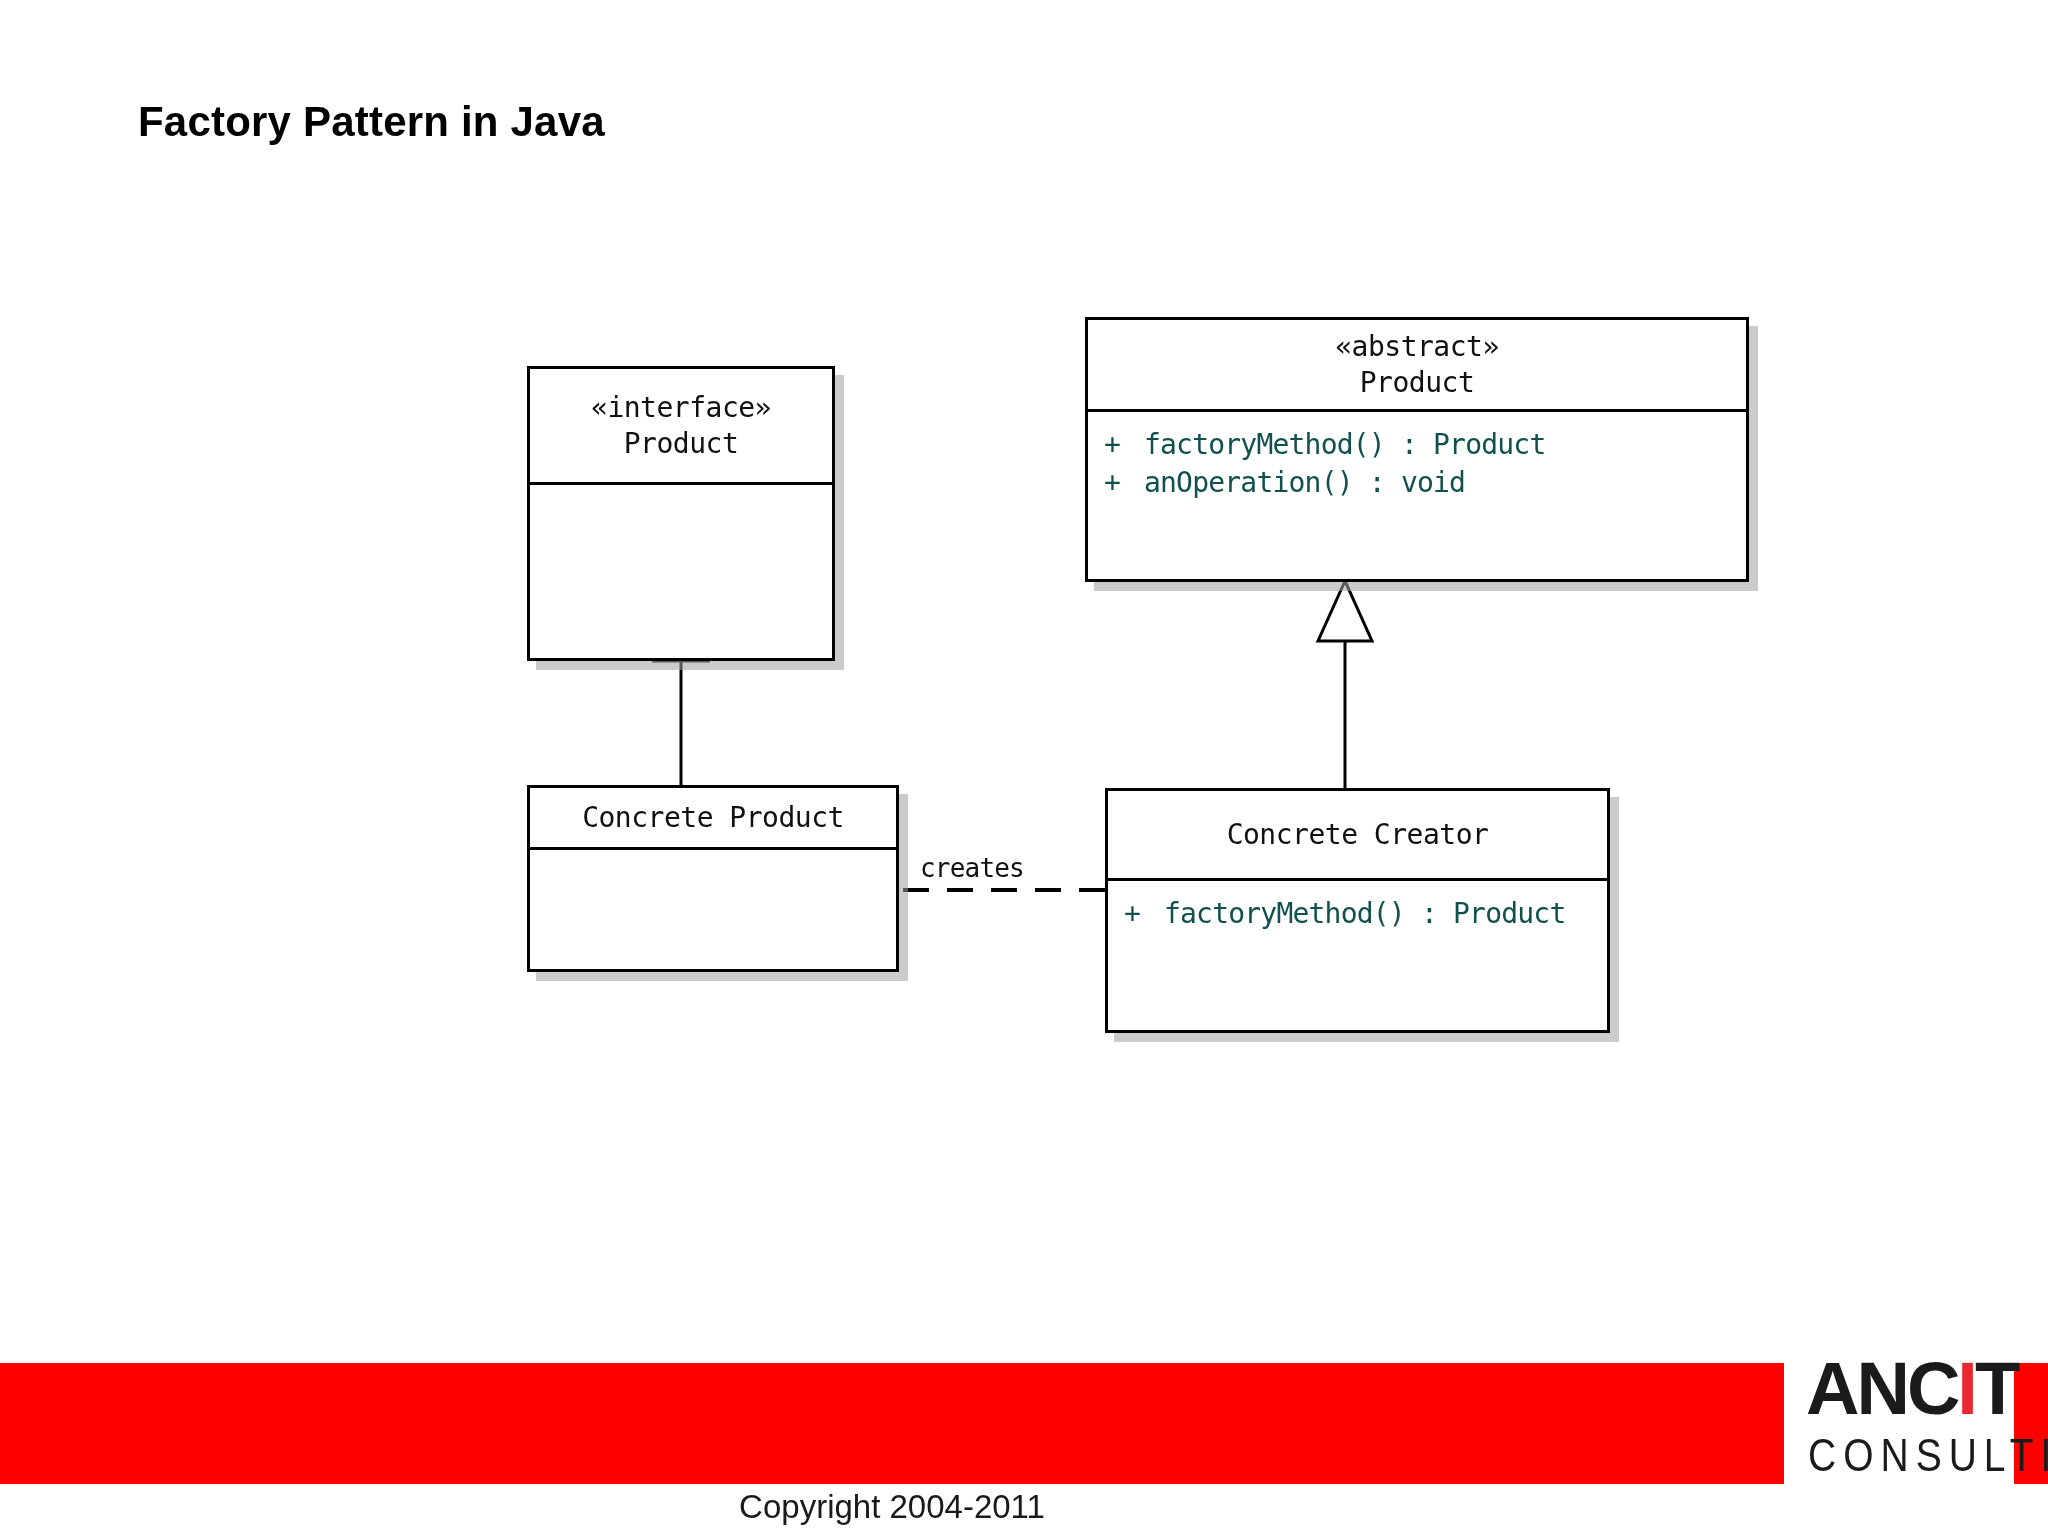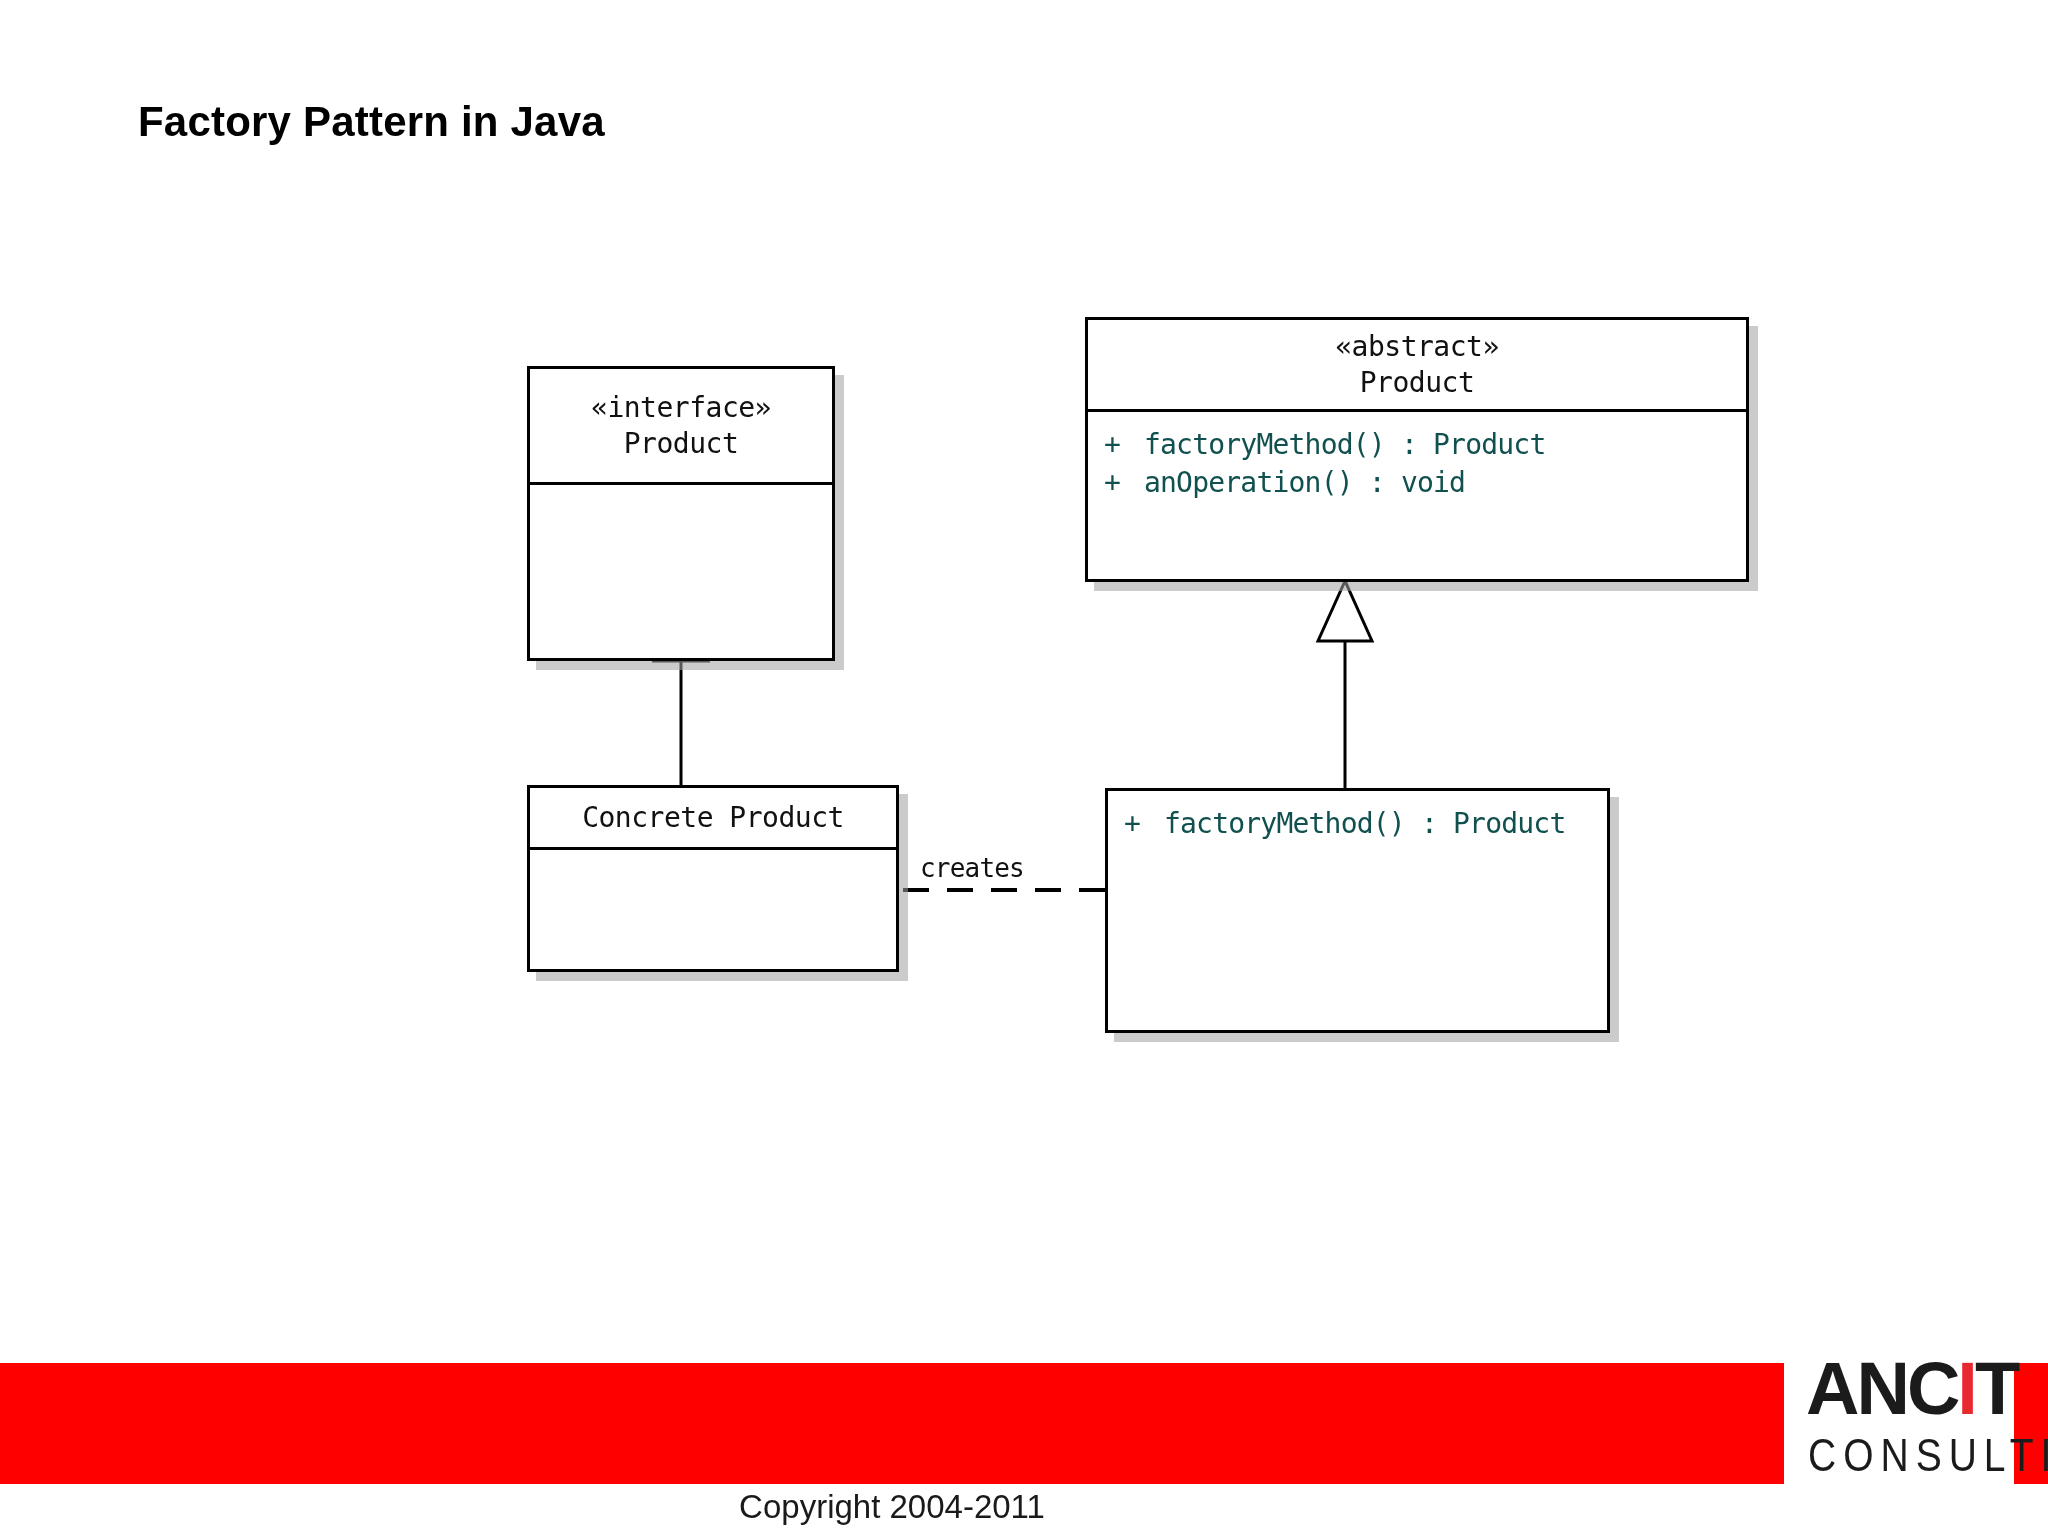--- a/index.html
+++ b/index.html
@@ -227,20 +227,23 @@
   </div>
 
   <div class="uml-box" id="box-concrete-product">
     <div class="uml-header">
       <div class="uml-name">Concrete Product</div>
     </div>
     <div class="uml-body"></div>
   </div>
 
   <div class="uml-box" id="box-concrete-creator">
+    <div class="uml-header">
+      <div class="uml-name">Concrete Creator</div>
+    </div>
     <div class="uml-body">
       <div class="uml-member">
         <span class="vis">+</span>
         <span>factoryMethod() : Product</span>
       </div>
     </div>
   </div>
 
 </div>
 

